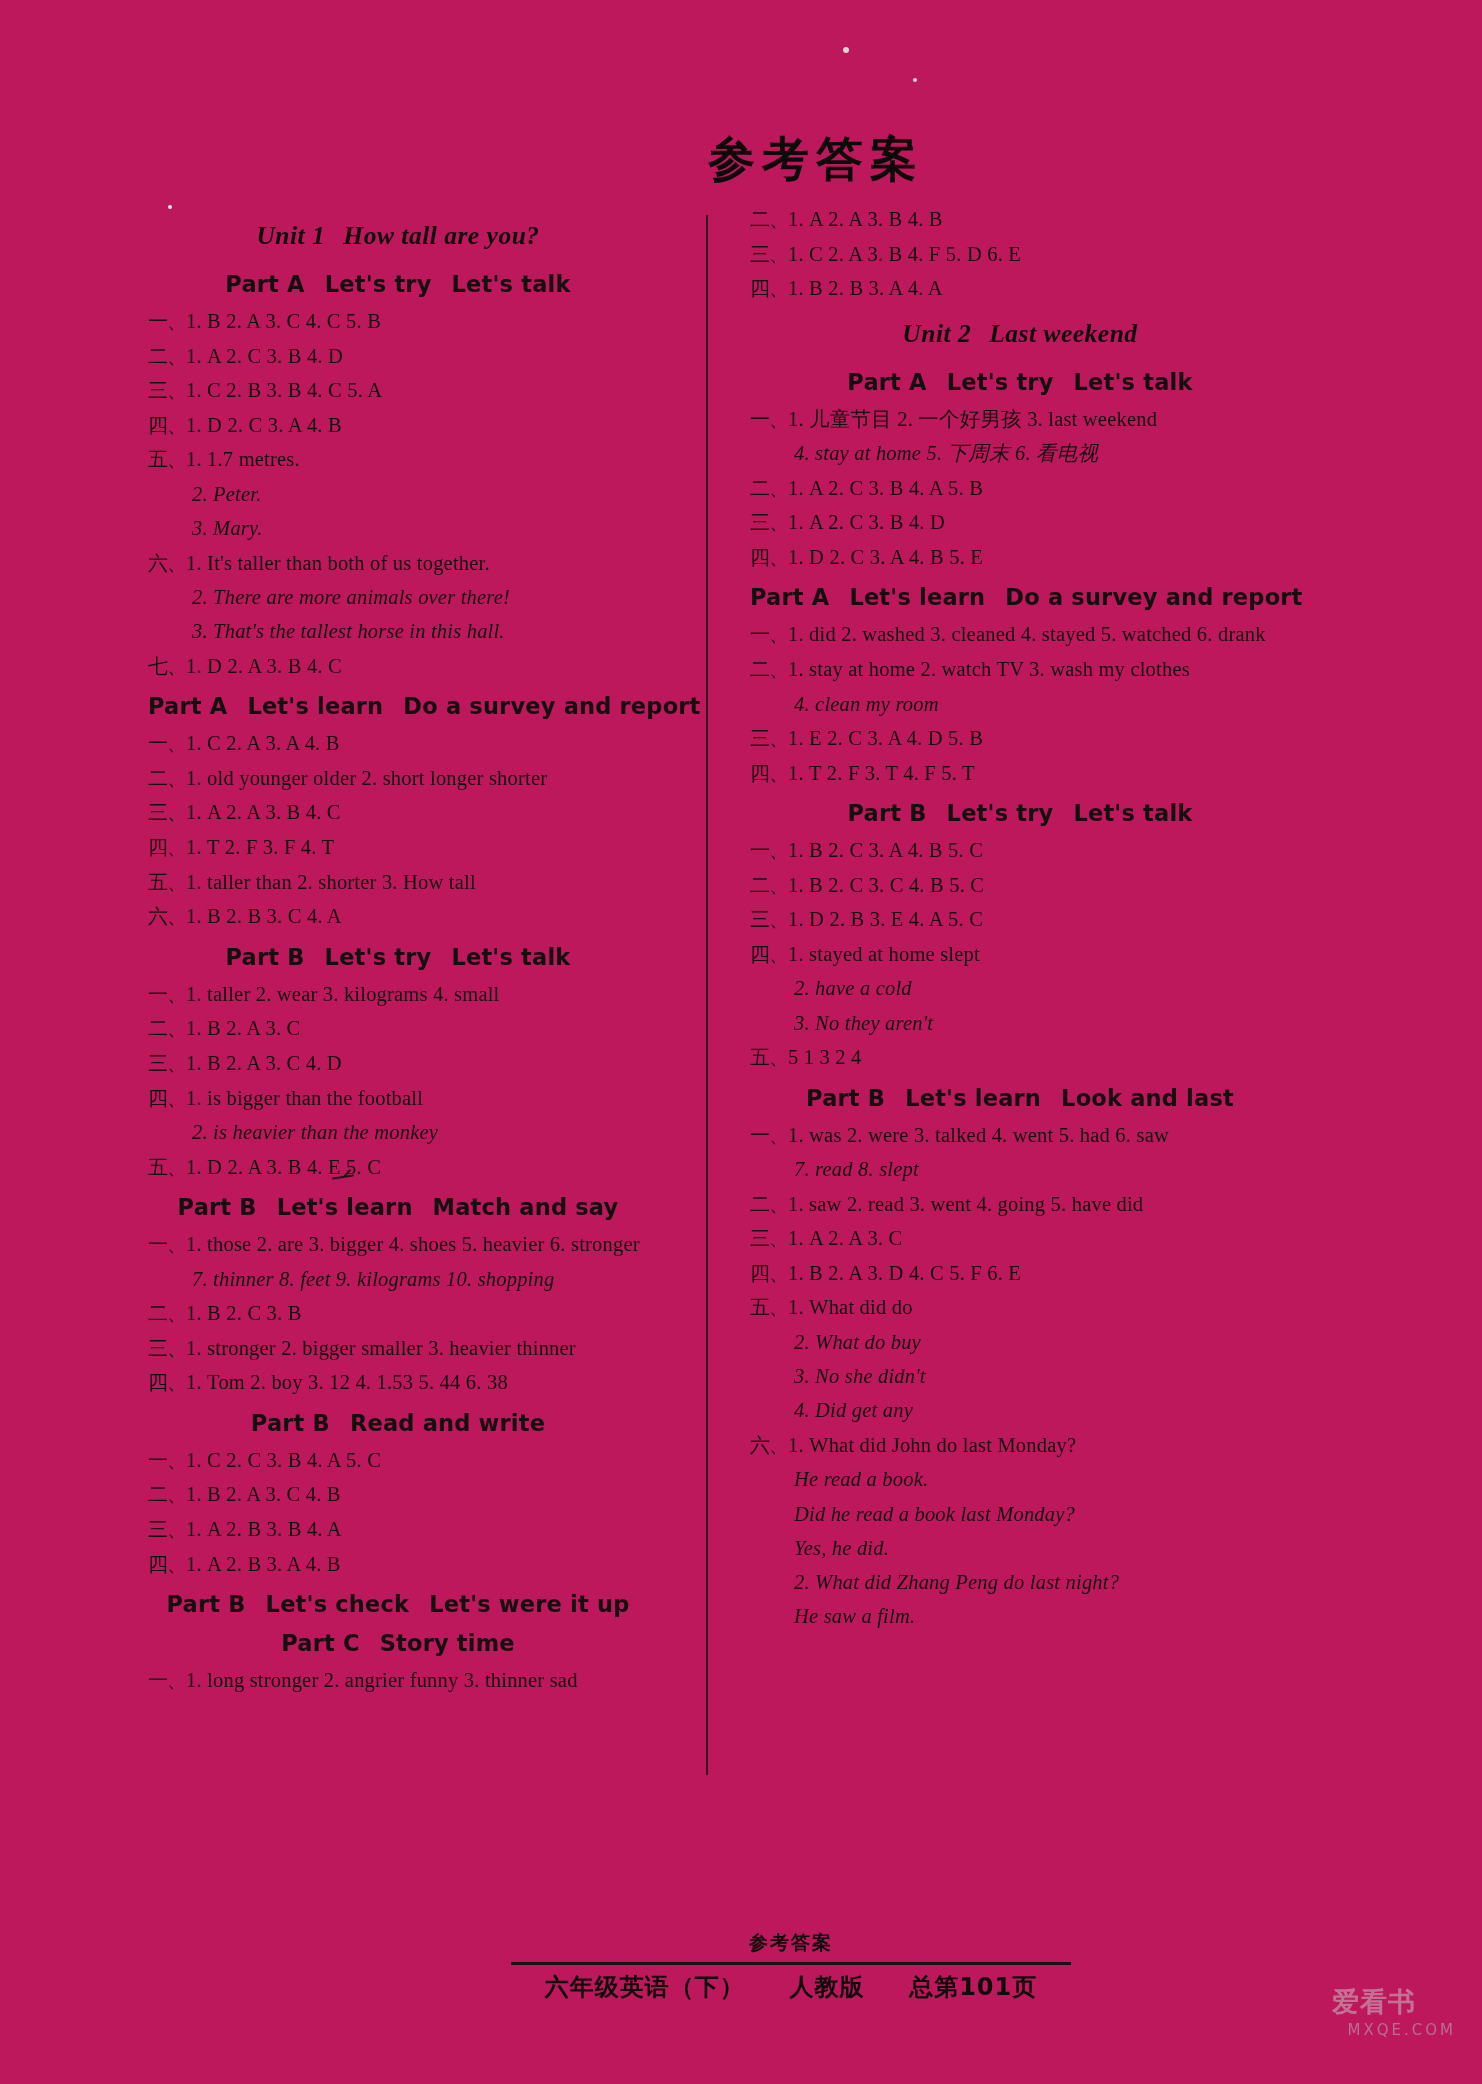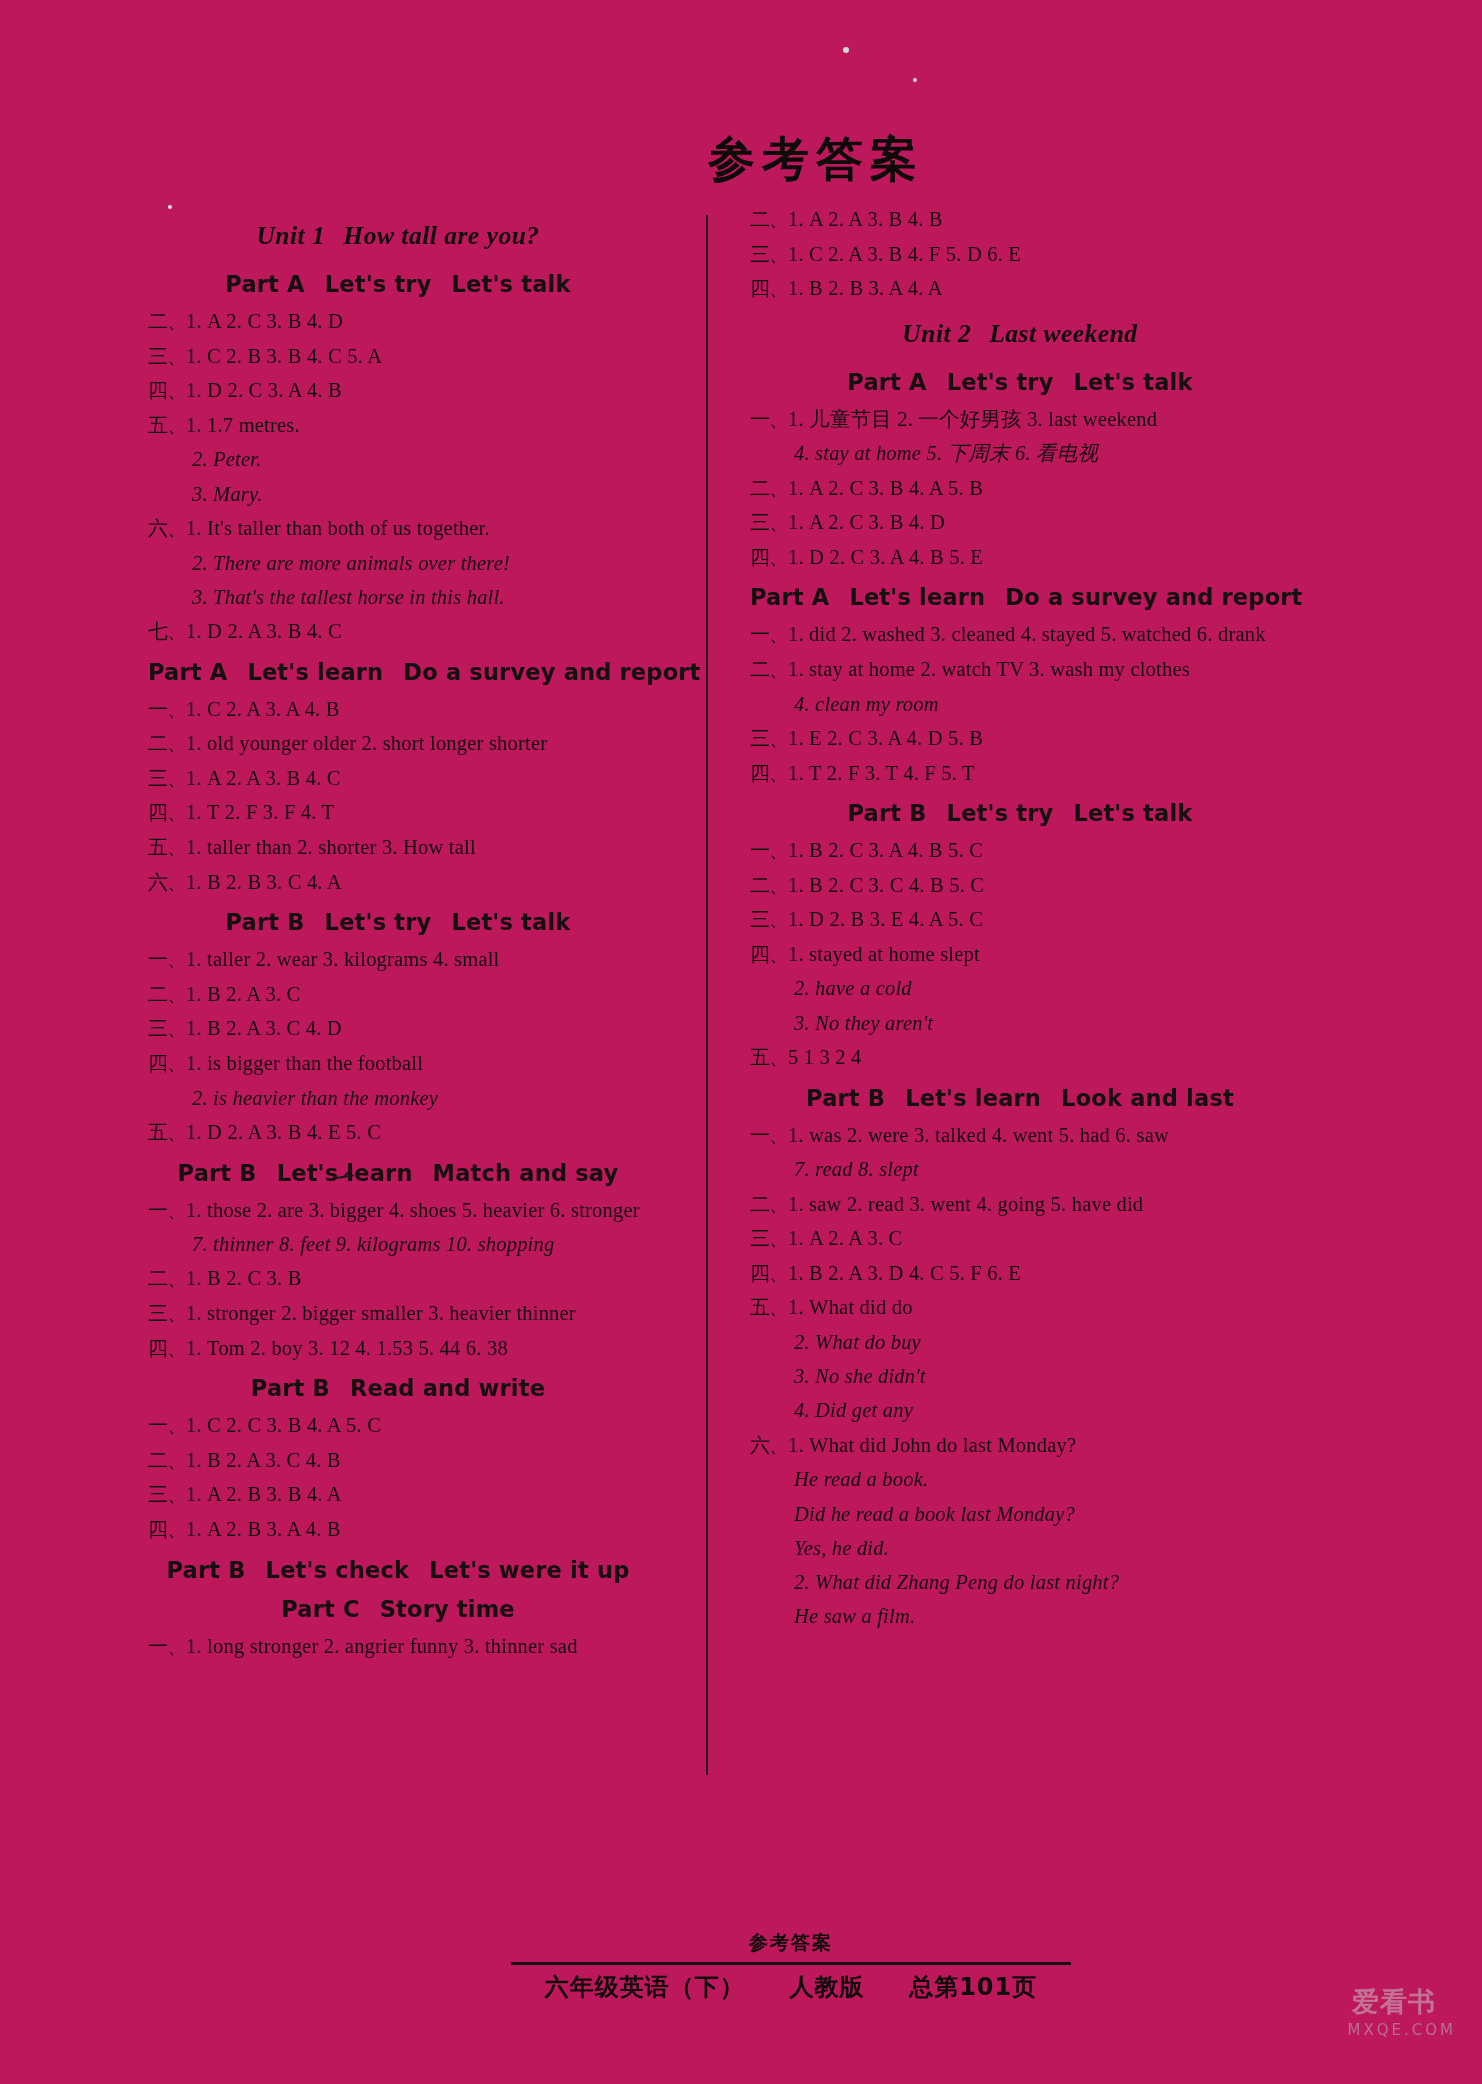--- a/index.html
+++ b/index.html
@@ -176,21 +176,20 @@
     height: 62px;
     opacity: .5;
   }
   .wm-cn {
     font-family: "DejaVu Sans", sans-serif;
     font-weight: 700;
     font-size: 27px;
     letter-spacing: 1px;
     color: #c9ccd0;
     line-height: 1;
-    text-align: center;
   }
   .wm-en {
     font-family: "DejaVu Sans", sans-serif;
     font-size: 15px;
     letter-spacing: 3px;
     color: #b9bdc2;
     text-align: right;
     margin-top: 6px;
   }
   .scan-dot {
@@ -210,20 +209,21 @@
   </div>
 
   <div class="scan-dot" style="left:843px;top:47px;"></div>
   <div class="scan-dot" style="left:913px;top:78px;width:4px;height:4px;"></div>
   <div class="scan-dot" style="left:168px;top:205px;width:4px;height:4px;background:#e3e3e1;"></div>
 
   <div class="columns">
     <div class="col col-left" id="col-left">
         <div class="unit-head"><span class="u-num">Unit 1</span><span>How tall are you?</span></div>
         <div class="part-head"><span class="seg">Part A</span><span class="seg">Let's try</span><span class="seg">Let's talk</span></div>
+        <div class="ans"><span class="marker">一、</span><span class="it">1. B   2. A   3. C   4. C   5. B</span></div>
         <div class="ans"><span class="marker">二、</span><span class="it">1. A   2. C   3. B   4. D</span></div>
         <div class="ans"><span class="marker">三、</span><span class="it">1. C   2. B   3. B   4. C   5. A</span></div>
         <div class="ans"><span class="marker">四、</span><span class="it">1. D   2. C   3. A   4. B</span></div>
         <div class="ans"><span class="marker">五、</span><span class="it">1. 1.7 metres.</span></div>
         <div class="ans cont"><span class="it">2. Peter.</span></div>
         <div class="ans cont"><span class="it">3. Mary.</span></div>
         <div class="ans"><span class="marker">六、</span><span class="it">1. It's taller than both of us together.</span></div>
         <div class="ans cont"><span class="it">2. There are more animals over there!</span></div>
         <div class="ans cont"><span class="it">3. That's the tallest horse in this hall.</span></div>
         <div class="ans"><span class="marker">七、</span><span class="it">1. D   2. A   3. B   4. C</span></div>

